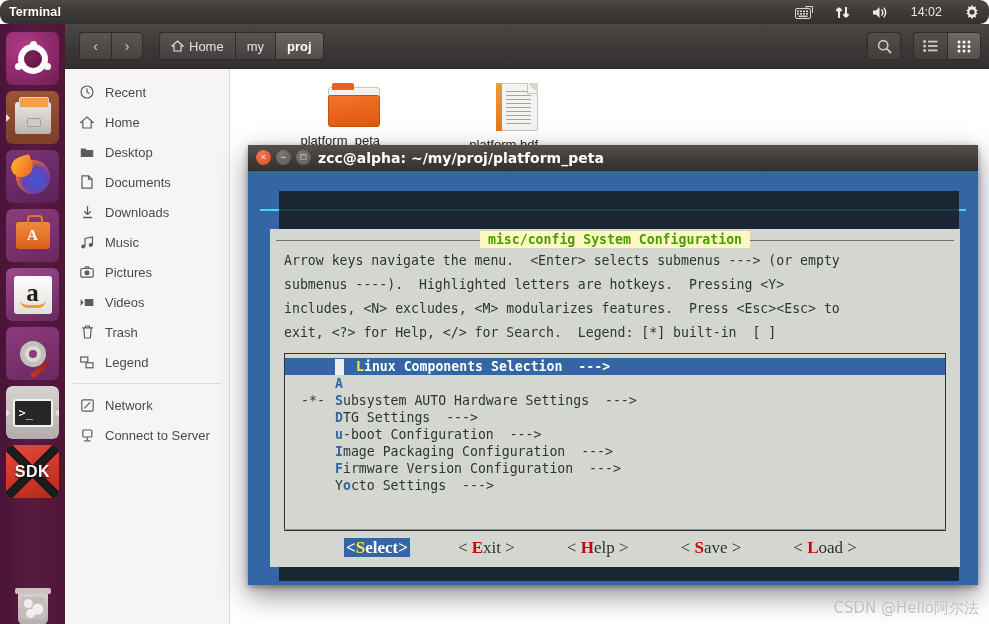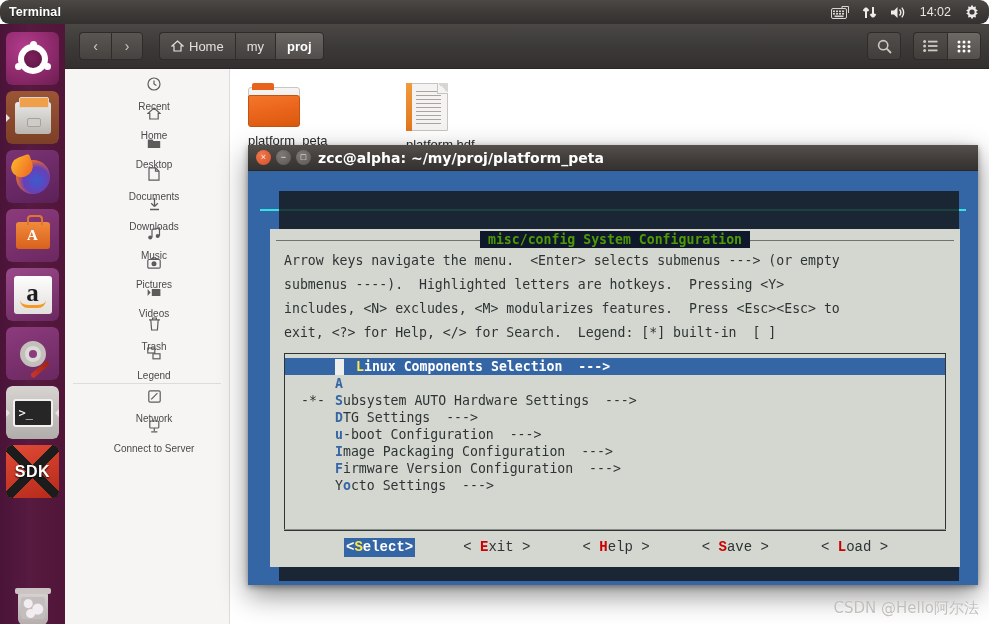--- a/index.html
+++ b/index.html
@@ -23,21 +23,21 @@
     display: flex; align-items: center;
     z-index: 40;
     border-radius: 9px;
   }
   #panel-title {
     color: #ffffff; font-size: 12.5px; font-weight: bold;
     margin-left: 9px; letter-spacing: .1px;
     text-shadow: 0 1px 0 rgba(0,0,0,.5);
   }
   #panel-right {
-    margin-left: auto; display: flex; align-items: center; gap: 13px;
+    margin-left: auto; display: flex; align-items: center; gap: 22px;
     padding-right: 9px;
   }
   #panel-right .ind { display: flex; align-items: center; }
   #clock { color: #e8e6e3; font-size: 12.5px; }
 
   
   #launcher {
     position: absolute; left: 0; top: 24px; width: 65px; height: 600px;
     background: linear-gradient(90deg,#4a1338 0%, #571a40 45%, #501538 100%);
     z-index: 35;
@@ -171,33 +171,33 @@
   #nautilus-body { display: flex; height: 555px; }
   #places {
     width: 165px; height: 100%;
     background: #f6f5f4;
     border-right: 1px solid #dedcda;
     padding-top: 8px;
   }
   .place {
     height: 30px; display: flex; align-items: center;
     padding-left: 14px; gap: 10px;
-    color: #4a4a4a; font-size: 10px; flex-direction: column;
+    color: #4a4a4a; font-size: 13px;
   }
   .place .pi { width: 16px; height: 16px; display:flex;align-items:center;justify-content:center; color:#5c5c5c; }
   .place-sep { height:1px; background:#dedcda; margin: 6px 8px 6px 8px; }
 
   #filearea {
     flex: 1; background: #ffffff; position: relative;
     padding: 14px 0 0 0;
   }
   .file-row { display: flex; padding-left: 18px; gap: 26px; }
   .file {
     width: 132px; display: flex; flex-direction: column;
-    align-items: flex-start; gap: 6px;
+    align-items: flex-end; gap: 6px;
   }
   .file-name { font-size: 13px; color: #2b2b2b; }
 
   .folder-ic { width: 52px; height: 44px; position: relative; }
   .folder-back{position:absolute;left:0;top:4px;width:52px;height:40px;border-radius:3px;
     background:linear-gradient(180deg,#f6f5f3,#dcd9d5);border:1px solid #c9c5c0;}
   .folder-tab{position:absolute;left:4px;top:0px;width:22px;height:7px;border-radius:2px 2px 0 0;background:#e8621c;}
   .folder-front{position:absolute;left:0;top:12px;width:52px;height:32px;border-radius:2px 3px 3px 3px;
     background:linear-gradient(170deg,#f2772c 0%, #ec661d 45%, #d9590f 100%); border:1px solid #c2540f;}
 
@@ -267,21 +267,21 @@
     position: relative; height: 20px;
     display: flex; align-items: center; justify-content: center;
   }
   #menu-titlebar .rule {
     position: absolute; left: 6px; right: 6px; top: 11px; height: 1px; background: #6d7371;
   }
   #menu-titlebar .rule.tl { right: 52%; }
   #menu-titlebar .rule.tr { left: 52%; }
   #menu-title {
     position: relative; color: #4e9a06; font-weight: bold;
-    background: #0f172a; padding: 0 8px; z-index: 2; font-size: 13.2px;
+    background: #fef9c3; padding: 0 8px; z-index: 2; font-size: 13.2px;
   }
   #menu-help {
     padding: 0 12px 0 14px; white-space: pre-wrap;
     color: #2e3436; font-size: 13.2px; line-height: 24px;
   }
   #menu-list-frame {
     margin: 8px 14px 0 14px; height: 178px;
     border: 1px solid #2e3436; background: #d3d7cf;
     padding: 4px 0 0 0; position: relative;
   }
@@ -298,21 +298,21 @@
   .mrow.selected .lbl { color: #ffffff; }
   .mrow.selected .hk { color: #fce94f; }
   .cursor-blk {
     display:inline-block; width: 9px; height: 16px; background:#eeeeec;
   }
   #menu-btnbar {
     position: absolute; left: 14px; right: 14px; bottom: 8px;
     height: 30px; border-top: 1px solid #8a8f8c; display: flex; align-items: center;
     padding-top: 6px;
   }
-  .mbtn { font-size: 14px; font-family: Liberation Mono, monospace; white-space: pre; color:#2e3436; }
+  .mbtn { font-size: 17px; font-family: Liberation Serif, serif; white-space: pre; color:#2e3436; }
   .mbtn .bhk { color: #cc0000; font-weight: bold; }
   .mbtn.sel { background: #3465a4; color: #ffffff; font-weight: bold; padding: 1px 2px; }
   .mbtn.sel .bhk { color: #fce94f; }
 
   
   #watermark {
     position: absolute; right: 10px; bottom: 6px;
     color: #c2bfbb; font-size: 15px; z-index: 60;
     font-family: "DejaVu Sans", sans-serif;
     text-shadow: 0 1px 0 rgba(255,255,255,.6);

